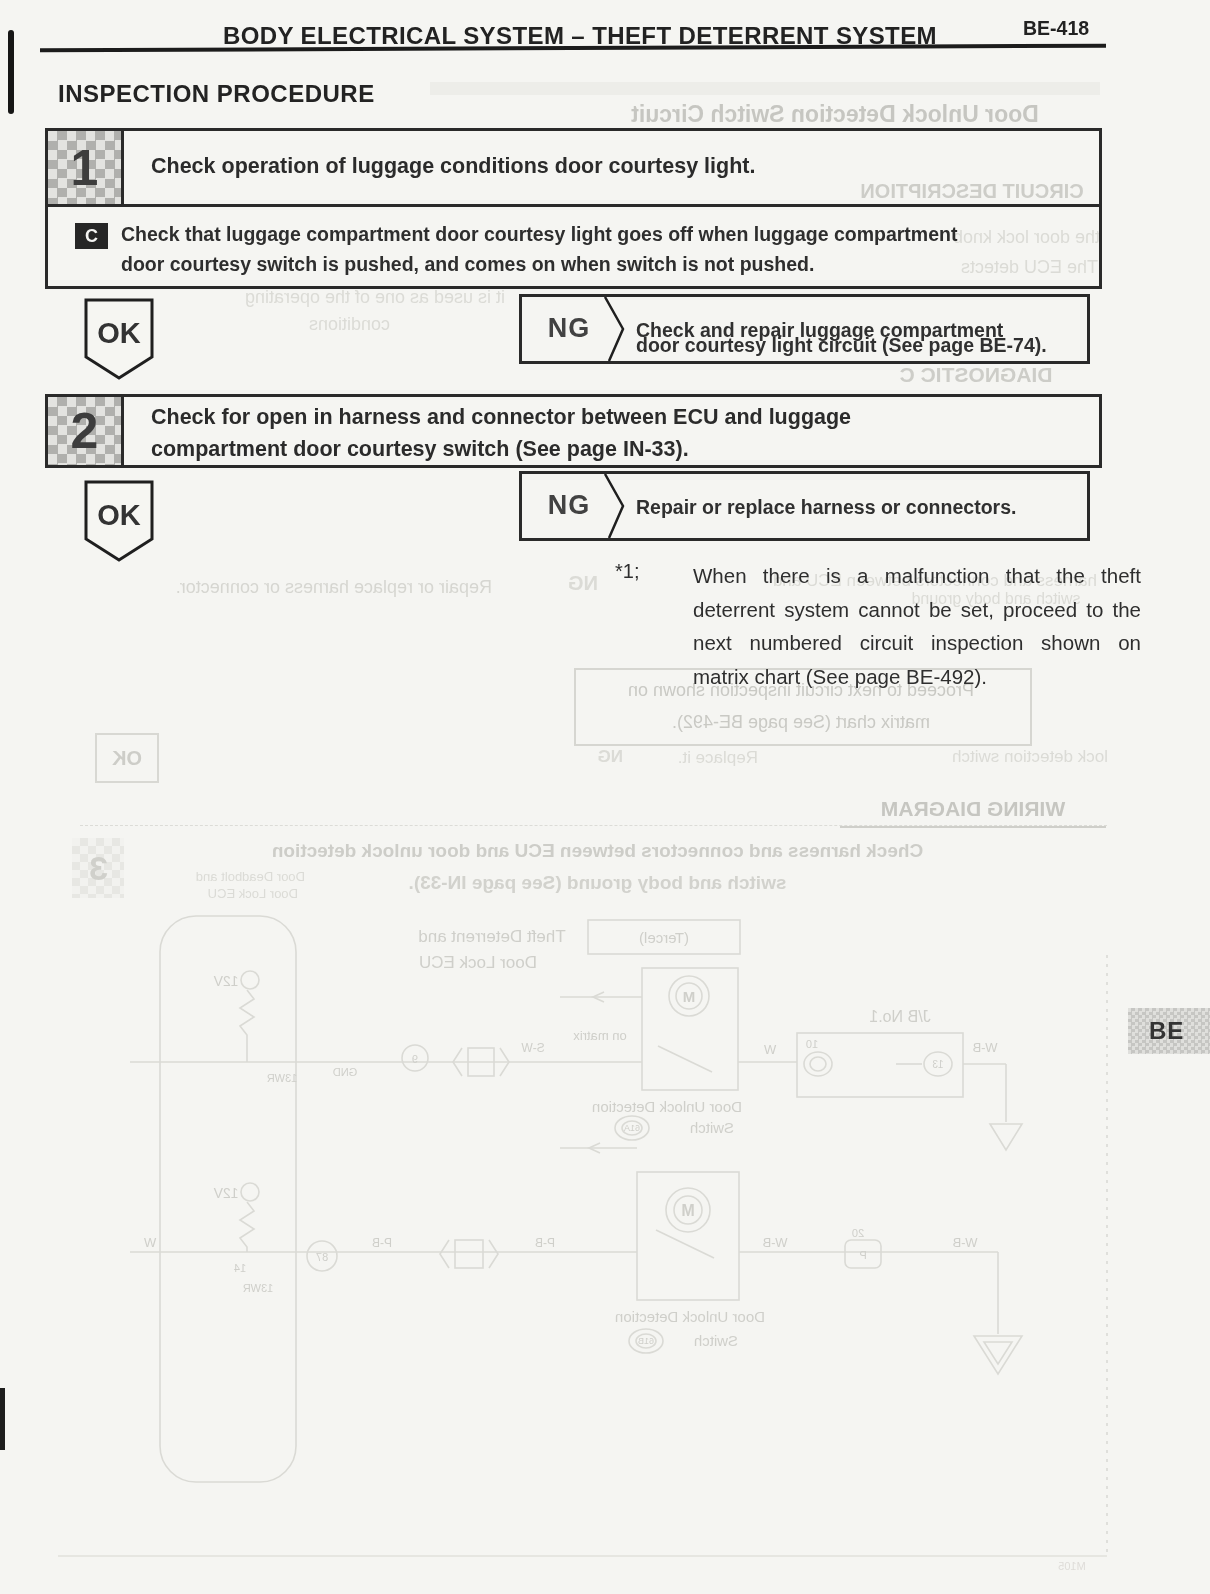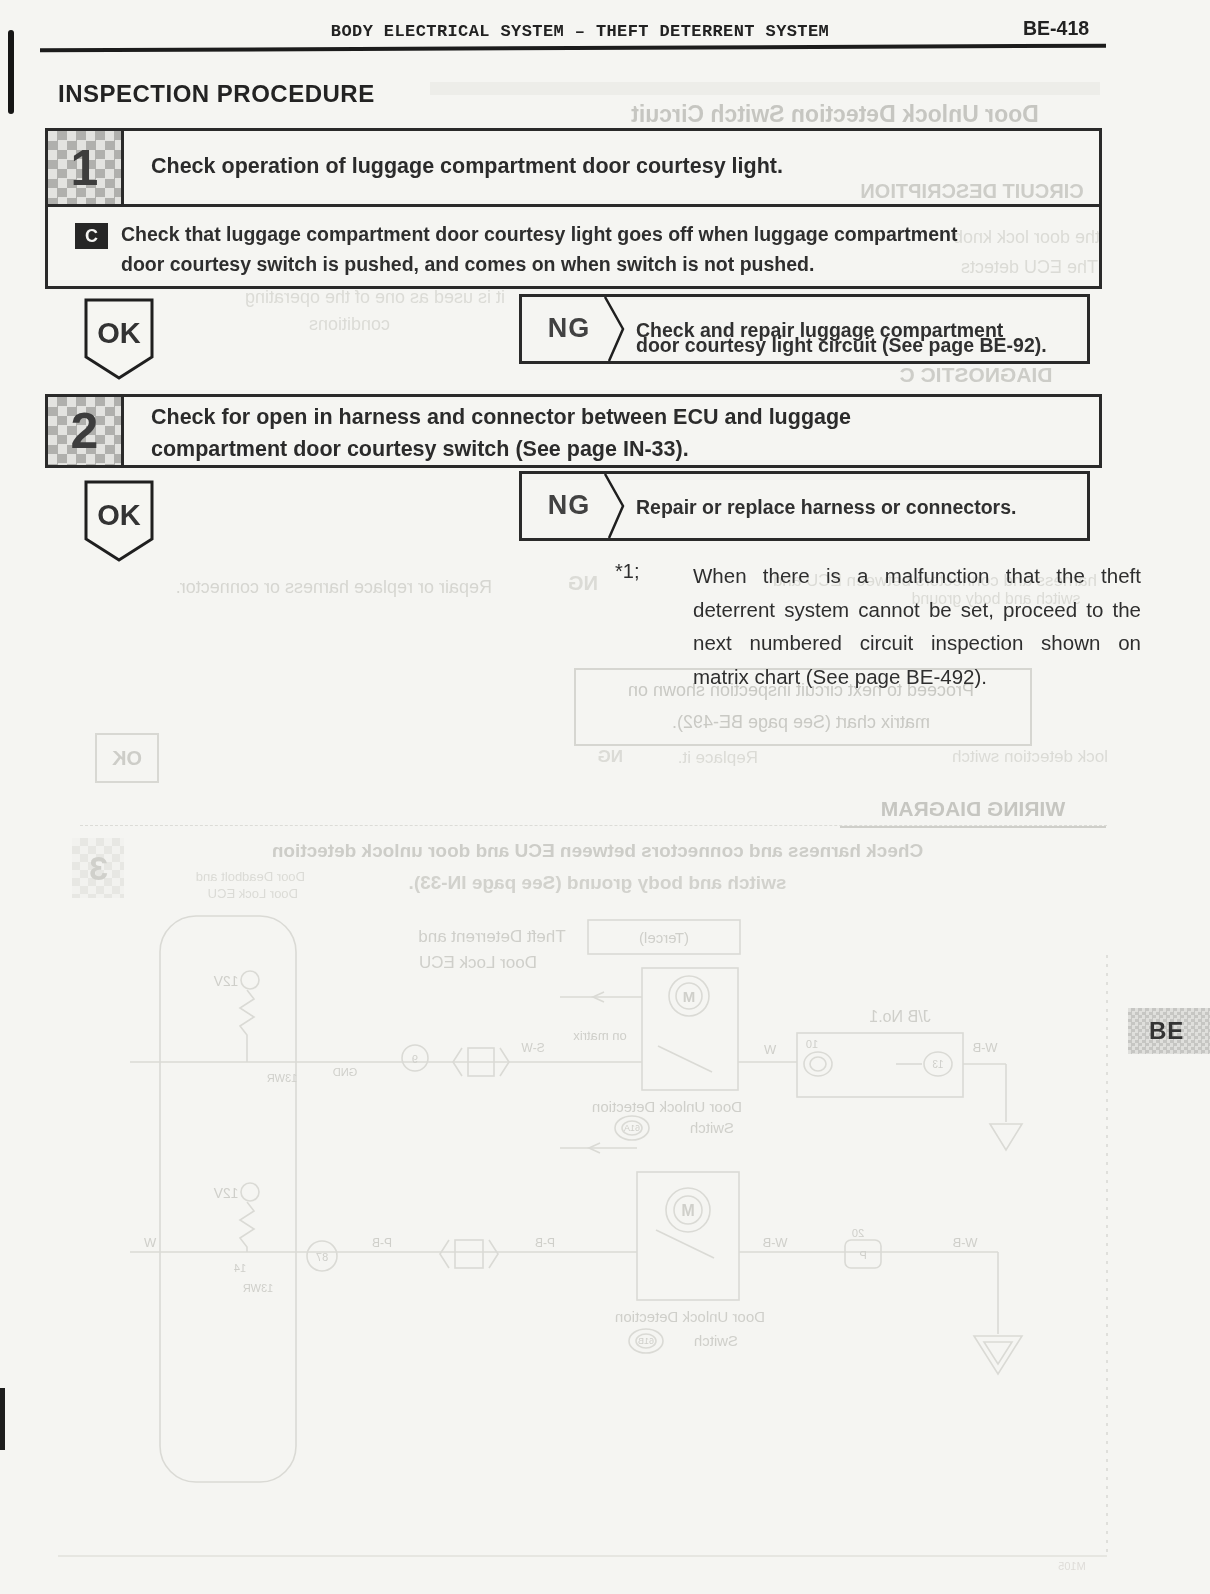--- a/index.html
+++ b/index.html
@@ -153,49 +153,49 @@
       <text font-size="11" transform="translate(863,1259) scale(-1,1)">P</text>
       <text font-size="13" transform="translate(600,1040) scale(-1,1)">on matrix</text>
       <text font-size="11" fill="#dedcd8" transform="translate(1072,1570) scale(-1,1)">M105</text>
     </g>
   </svg>
 
   <div class="abs" style="left:8px;top:30px;width:6px;height:84px;background:#161616;border-radius:3px;"></div>
   <div class="abs" style="left:0;top:1388px;width:5px;height:62px;background:#1d1d1d;"></div>
   <div class="abs" style="left:430px;top:82px;width:670px;height:13px;background:#edede9;"></div>
 
-  <div class="abs bold center" style="left:200px;top:22px;width:760px;font-size:17px;color:#222;letter-spacing:.4px;font-family:Liberation Mono, monospace;">BODY ELECTRICAL SYSTEM – THEFT DETERRENT SYSTEM</div>
+  <div class="abs bold center" style="left:200px;top:22px;width:760px;font-size:24px;color:#222;letter-spacing:.4px;">BODY ELECTRICAL SYSTEM – THEFT DETERRENT SYSTEM</div>
   <div class="abs bold" style="left:1023px;top:17px;width:90px;font-size:19.5px;color:#222;">BE-418</div>
   <div class="abs" style="left:40px;top:46px;width:1066px;height:4px;background:#1c1c1c;transform:rotate(-0.25deg);"></div>
 
   <div class="abs bold" style="left:46px;top:80px;font-size:24px;color:#232323;letter-spacing:.5px;margin-left:12px;">INSPECTION PROCEDURE</div>
 
   <div class="abs flowbox" style="left:45px;top:128px;width:1057px;height:161px;">
     <div class="abs checker numcell" style="left:0;top:0;width:73px;height:73px;border-right:3px solid #2a2a2a;border-bottom:3px solid #2a2a2a;">
       <span>1</span>
     </div>
     <div class="abs" style="left:0;top:73px;width:100%;height:3px;background:#2a2a2a;"></div>
-    <div class="abs steptitle" style="left:103px;top:19px;width:920px;">Check operation of luggage compartment door courtesy light.</div>
+    <div class="abs steptitle" style="left:103px;top:19px;width:920px;">Check operation of luggage conditions door courtesy light.</div>
     <div class="abs cbadge" style="left:27px;top:92px;width:33px;height:26px;">C</div>
     <div class="abs bodytext" style="left:73px;top:88px;width:950px;">Check that luggage compartment door courtesy light goes off when luggage compartment</div>
     <div class="abs bodytext" style="left:73px;top:118px;width:950px;">door courtesy switch is pushed, and comes on when switch is not pushed.</div>
   </div>
 
   <svg class="abs" style="left:84px;top:298px;" width="70" height="84" viewBox="0 0 70 84">
     <polygon points="2,2 68,2 68,59 35,80 2,59" fill="#f6f6f3" fill-opacity="0.55" stroke="#1f1f1f" stroke-width="3"></polygon>
     <text x="35" y="45" text-anchor="middle" font-size="29" font-weight="bold" fill="#333" font-family="Liberation Sans, sans-serif">OK</text>
   </svg>
 
   <div class="abs flowbox" style="left:519px;top:294px;width:571px;height:70px;">
     <div class="abs nglabel" style="left:16px;top:16px;width:62px;text-align:center;">NG</div>
     <svg class="abs" style="left:80px;top:0;" width="26" height="64" viewBox="0 0 26 64">
       <polyline points="3,0 21,32 7,64" fill="none" stroke="#1f1f1f" stroke-width="2.5"></polyline>
     </svg>
     <div class="abs ngtext" style="left:114px;top:19px;width:450px;">Check and repair luggage compartment</div>
-    <div class="abs ngtext" style="left:114px;top:34px;width:450px;">door courtesy light circuit (See page BE-92).</div>
+    <div class="abs ngtext" style="left:114px;top:34px;width:450px;">door courtesy light circuit (See page BE-74).</div>
   </div>
 
   <div class="abs flowbox" style="left:45px;top:394px;width:1057px;height:74px;">
     <div class="abs checker numcell" style="left:0;top:0;width:73px;height:68px;border-right:3px solid #2a2a2a;">
       <span>2</span>
     </div>
     <div class="abs steptitle" style="left:103px;top:4px;width:930px;">Check for open in harness and connector between ECU and luggage</div>
     <div class="abs steptitle" style="left:103px;top:36px;width:930px;">compartment door courtesy switch (See page IN-33).</div>
   </div>
 

